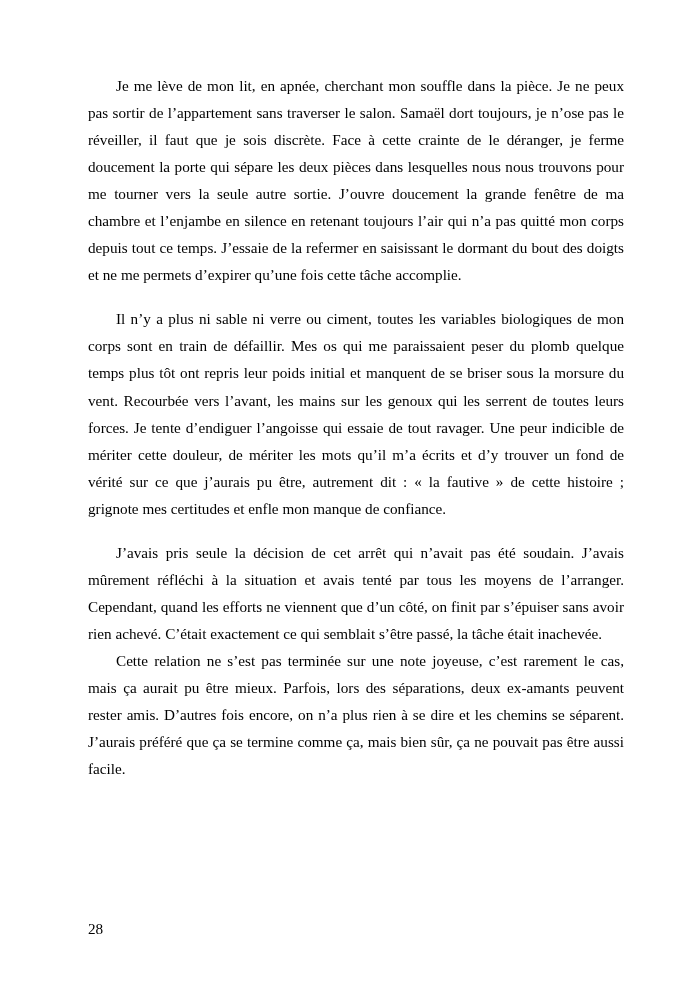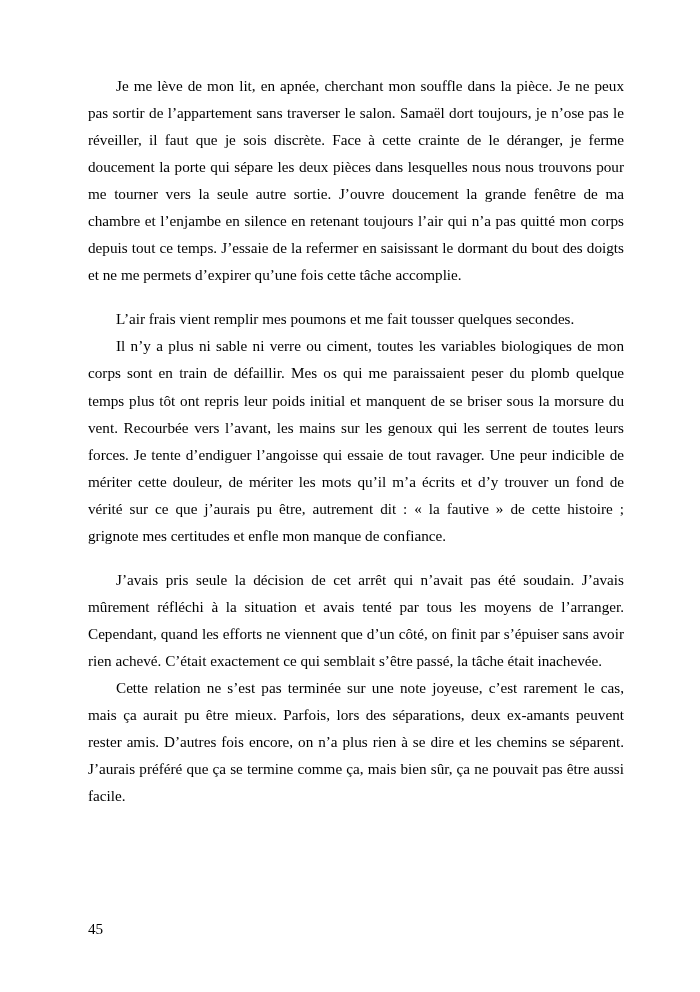--- a/index.html
+++ b/index.html
@@ -49,28 +49,27 @@
 
   <div class="body-text">
 
     <div>
       <p>Je me lève de mon lit, en apnée, cherchant mon souffle dans la pièce. Je ne peux pas sortir de l’appartement sans traverser le salon. Samaël dort toujours, je n’ose pas le réveiller, il faut que je sois discrète. Face à cette crainte de le déranger, je ferme doucement la porte qui sépare les deux pièces dans lesquelles nous nous trouvons pour me tourner vers la seule autre sortie. J’ouvre doucement la grande fenêtre de ma chambre et l’enjambe en silence en retenant toujours l’air qui n’a pas quitté mon corps depuis tout ce temps. J’essaie de la refermer en saisissant le dormant du bout des doigts et ne me permets d’expirer qu’une fois cette tâche accomplie.</p>
     </div>
 
     <div class="block-gap"></div>
 
     <div>
-      <p>L’air frais vient remplir mes poumons et me fait tousser quelques secondes.</p>
       <p>Il n’y a plus ni sable ni verre ou ciment, toutes les variables biologiques de mon corps sont en train de défaillir. Mes os qui me paraissaient peser du plomb quelque temps plus tôt ont repris leur poids initial et manquent de se briser sous la morsure du vent. Recourbée vers l’avant, les mains sur les genoux qui les serrent de toutes leurs forces. Je tente d’endiguer l’angoisse qui essaie de tout ravager. Une peur indicible de mériter cette douleur, de mériter les mots qu’il m’a écrits et d’y trouver un fond de vérité sur ce que j’aurais pu être, autrement dit : « la fautive » de cette histoire ; grignote mes certitudes et enfle mon manque de confiance.</p>
     </div>
 
     <div class="block-gap"></div>
 
     <div>
       <p>J’avais pris seule la décision de cet arrêt qui n’avait pas été soudain. J’avais mûrement réfléchi à la situation et avais tenté par tous les moyens de l’arranger. Cependant, quand les efforts ne viennent que d’un côté, on finit par s’épuiser sans avoir rien achevé. C’était exactement ce qui semblait s’être passé, la tâche était inachevée.</p>
       <p>Cette relation ne s’est pas terminée sur une note joyeuse, c’est rarement le cas, mais ça aurait pu être mieux. Parfois, lors des séparations, deux ex-amants peuvent rester amis. D’autres fois encore, on n’a plus rien à se dire et les chemins se séparent. J’aurais préféré que ça se termine comme ça, mais bien sûr, ça ne pouvait pas être aussi facile.</p>
     </div>
 
   </div>
 
-  <div class="page-number">45</div>
+  <div class="page-number">28</div>
 
 </div>
 
 </body></html>

